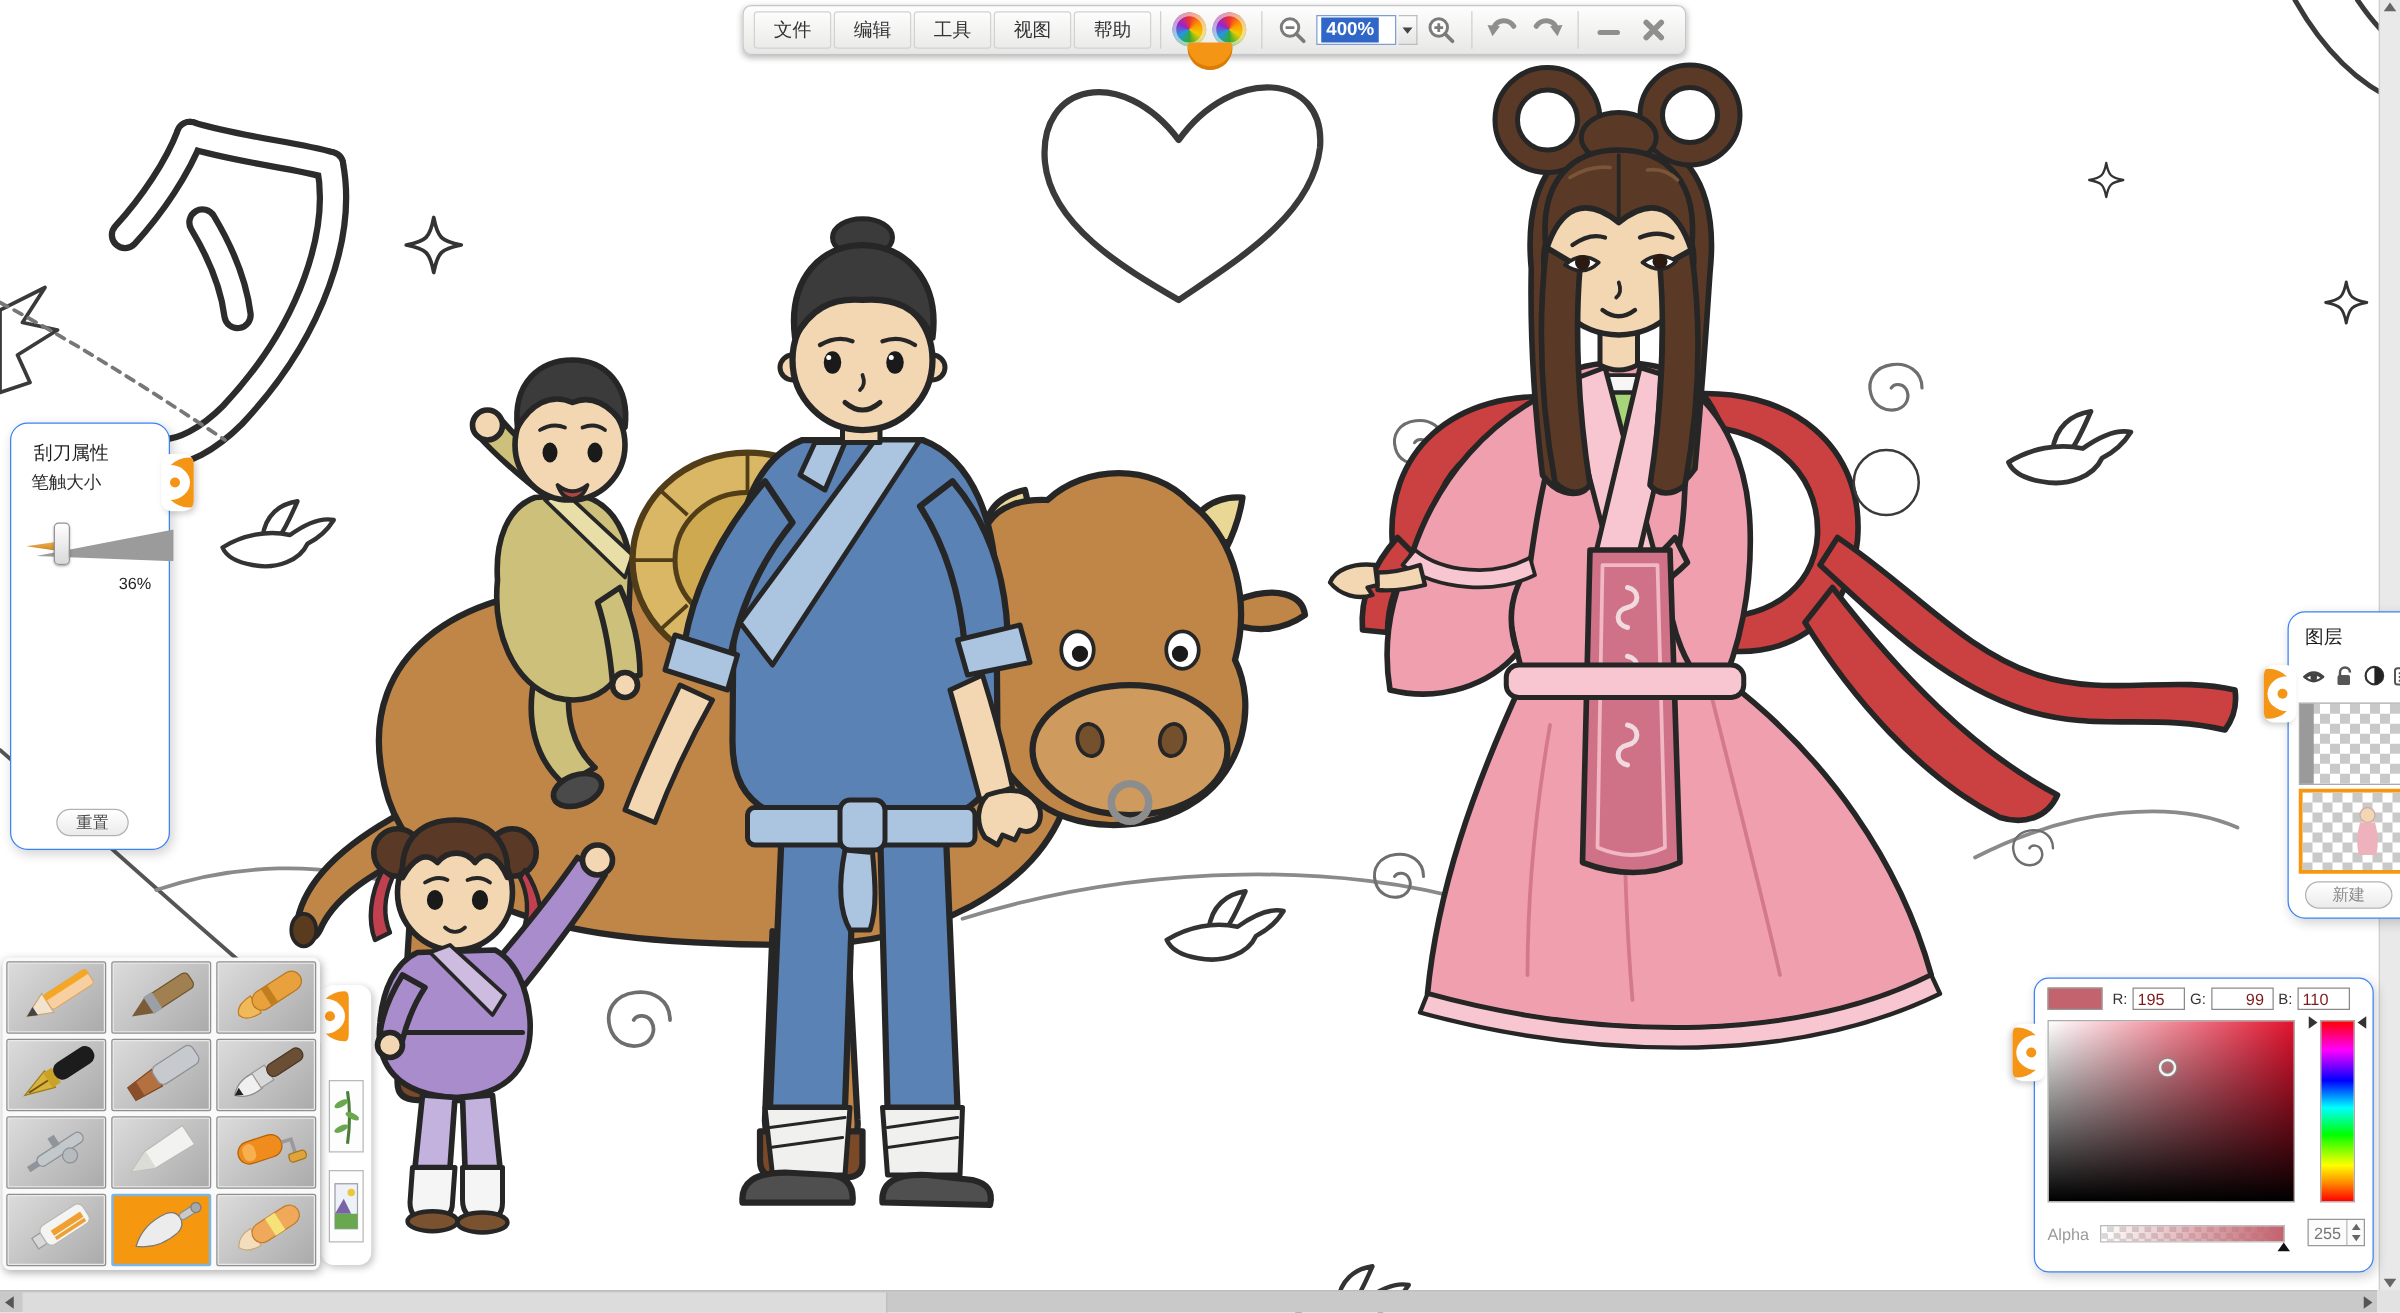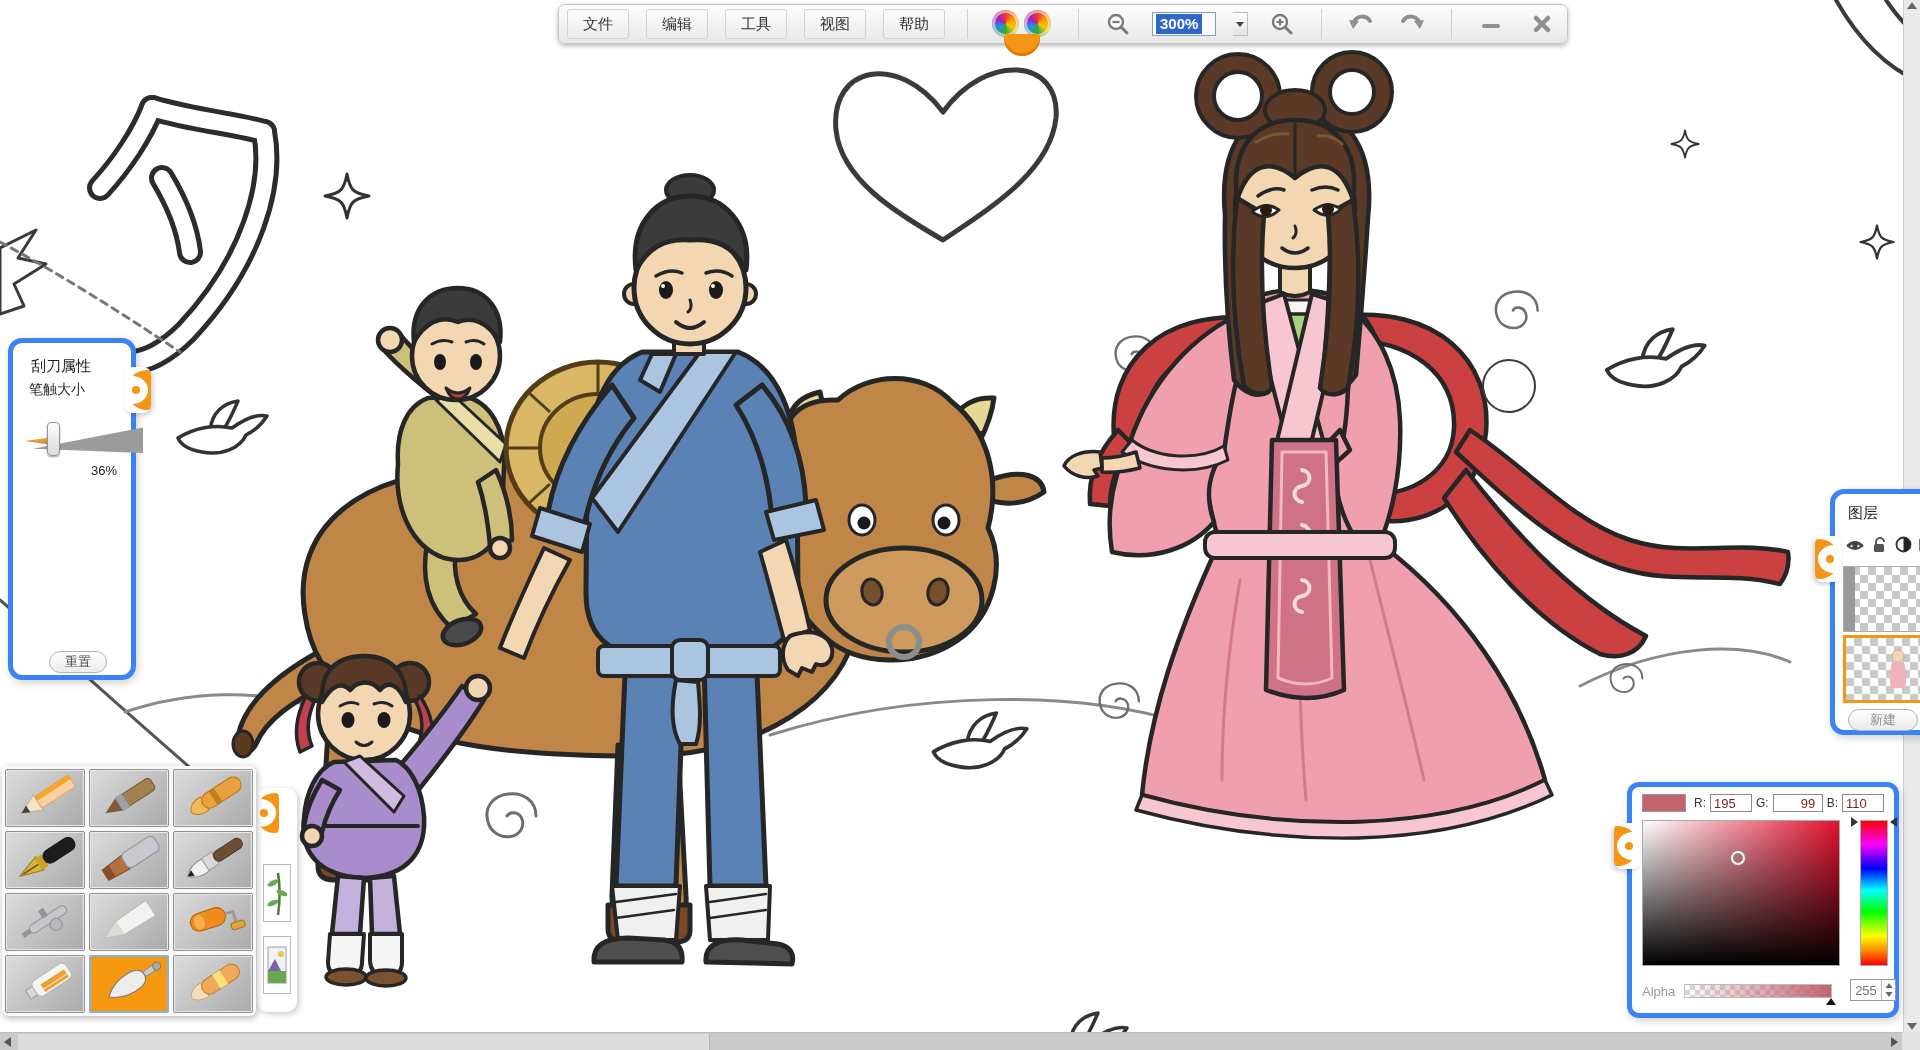--- a/index.html
+++ b/index.html
@@ -17,22 +17,22 @@
   .hscroll .thumb { position:absolute; left:18px; top:1px; height:16px; width:692px;
     background:#dcdcdc; border-right:1px solid #b5b5b5; }
   .corner { position:absolute; right:0; bottom:0; width:18px; height:18px; background:#e2e2e2; z-index:5; }
   .sbtn { position:absolute; display:flex; align-items:center; justify-content:center; }
   .tri { width:0; height:0; }
   .tri.up    { border-left:5px solid transparent; border-right:5px solid transparent; border-bottom:7px solid #666; }
   .tri.down  { border-left:5px solid transparent; border-right:5px solid transparent; border-top:7px solid #666; }
   .tri.left  { border-top:5px solid transparent; border-bottom:5px solid transparent; border-right:7px solid #555; }
   .tri.right { border-top:5px solid transparent; border-bottom:5px solid transparent; border-left:7px solid #555; }
   
-  .toolbar { position:absolute; left:558px; top:4px; height:40px; z-index:10;
-    display:flex; align-items:center; padding:0 8px; gap:17px;
+  .toolbar { position:absolute; left:594px; top:4px; height:40px; z-index:10;
+    display:flex; align-items:center; padding:0 8px; gap:2px;
     background:linear-gradient(#fefefe,#e7e7e5); border:1px solid #c6c6c6;
     border-radius:7px; box-shadow:0 2px 5px rgba(0,0,0,.28); }
   .menu-btn { width:62px; height:30px; display:flex; align-items:center; justify-content:center;
     font-size:15px; color:#333; background:linear-gradient(#fdfdfd,#ebebe9);
     border:1px solid #d2d2d0; border-radius:3px; }
   .tb-sep { width:1px; height:30px; background:#cfcfcd; margin:0 5px; }
   .icon-btn { width:34px; height:30px; display:flex; align-items:center; justify-content:center;
     border-radius:3px; }
   .mascot { position:relative; width:66px; height:34px; }
   .m-eye { position:absolute; top:3px; width:27px; height:27px; border-radius:50%;
@@ -41,21 +41,21 @@
   .m-eye.l { left:2px; } .m-eye.r { left:34px; }
   .m-smile { position:absolute; left:14px; top:27px; width:36px; height:22px;
     background:#f59516; border-radius:4px 4px 22px 22px; box-shadow:inset 0 -3px 0 #d97c08; }
   .zoom-box { width:64px; height:24px; background:#fff; border:1px solid #7f9dd1;
     display:flex; align-items:center; padding-left:3px; }
   .zoom-sel { background:#2f66c8; color:#fff; font-size:15px; font-weight:bold; padding:0 4px; line-height:20px; }
   .drop-btn { width:15px; height:24px; border:1px solid #bdbdbd; border-left:none;
     background:linear-gradient(#fdfdfd,#e4e4e4); display:flex; align-items:center; justify-content:center; }
   .drop-btn .tri.down { border-left-width:4px; border-right-width:4px; border-top:5px solid #444; }
   
-  .panel { position:absolute; background:#fff; border:5px solid #3b82f6; border-radius:14px;
+  .panel { position:absolute; background:#fff; border:1px solid #3b82f6; border-radius:14px;
     box-shadow:2px 3px 9px rgba(0,0,0,.18); z-index:8; }
   .handle { position:absolute; width:26px; height:46px; background:#fff; border-radius:8px;
     box-shadow:2px 2px 5px rgba(0,0,0,.2); overflow:hidden; }
   .handle .cres { position:absolute; right:-16px; top:3px; width:40px; height:40px;
     border-radius:50%; background:#f59516; }
   .handle .cres::after { content:''; position:absolute; left:-11px; top:6px; width:32px; height:28px;
     border-radius:50%; background:#fff; }
   .handle .dot { position:absolute; left:7px; top:19px; width:8px; height:8px; border-radius:50%; background:#f59516; }
   .handle.flip { transform:scaleX(-1); }
   
@@ -418,21 +418,21 @@
   </div>
   <div class="tb-sep"></div>
   <div class="icon-btn">
     <svg width="24" height="24" viewBox="0 0 24 24">
       <circle cx="10" cy="10" r="7" fill="#fdfdfd" stroke="#7b7b7b" stroke-width="2.4"></circle>
       <line x1="6.5" y1="10" x2="13.5" y2="10" stroke="#7b7b7b" stroke-width="2.2"></line>
       <line x1="15" y1="15" x2="21" y2="21" stroke="#7b7b7b" stroke-width="3" stroke-linecap="round"></line>
     </svg>
   </div>
   <div class="zoom-box">
-    <span class="zoom-sel">300%</span>
+    <span class="zoom-sel">400%</span>
   </div>
   <div class="drop-btn">
       <div class="tri down"></div>
     </div>
   <div class="icon-btn">
     <svg width="24" height="24" viewBox="0 0 24 24">
       <circle cx="10" cy="10" r="7" fill="#fdfdfd" stroke="#7b7b7b" stroke-width="2.4"></circle>
       <line x1="6.5" y1="10" x2="13.5" y2="10" stroke="#7b7b7b" stroke-width="2.2"></line>
       <line x1="10" y1="6.5" x2="10" y2="13.5" stroke="#7b7b7b" stroke-width="2.2"></line>
       <line x1="15" y1="15" x2="21" y2="21" stroke="#7b7b7b" stroke-width="3" stroke-linecap="round"></line>

